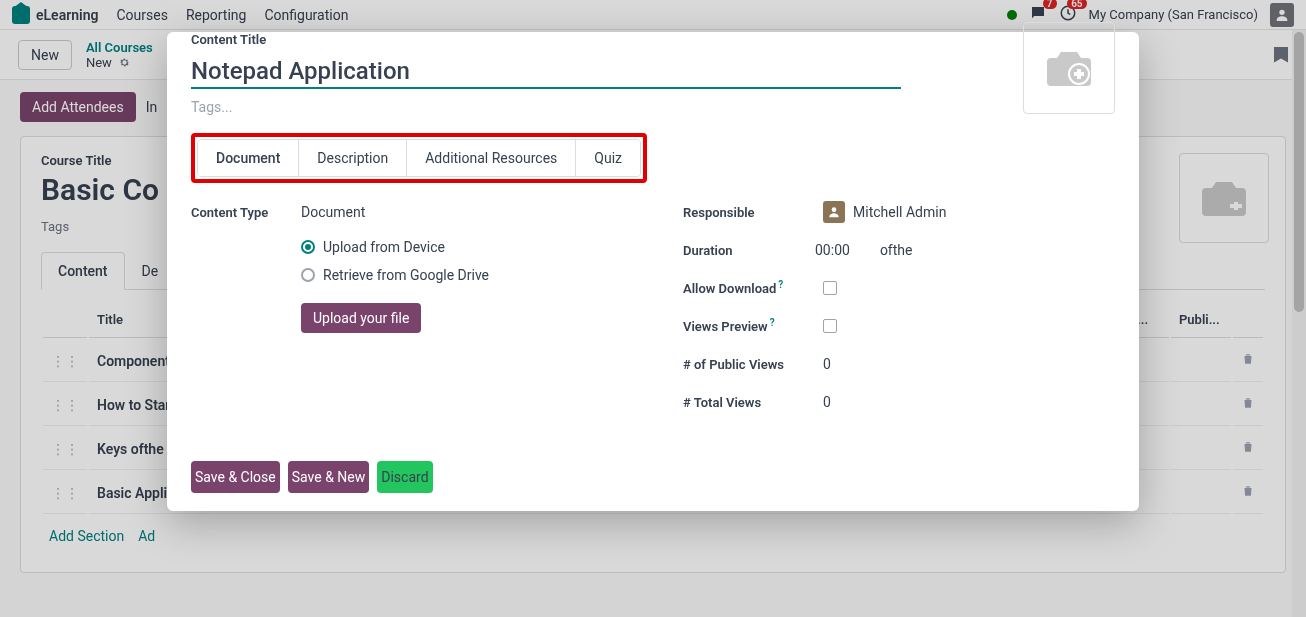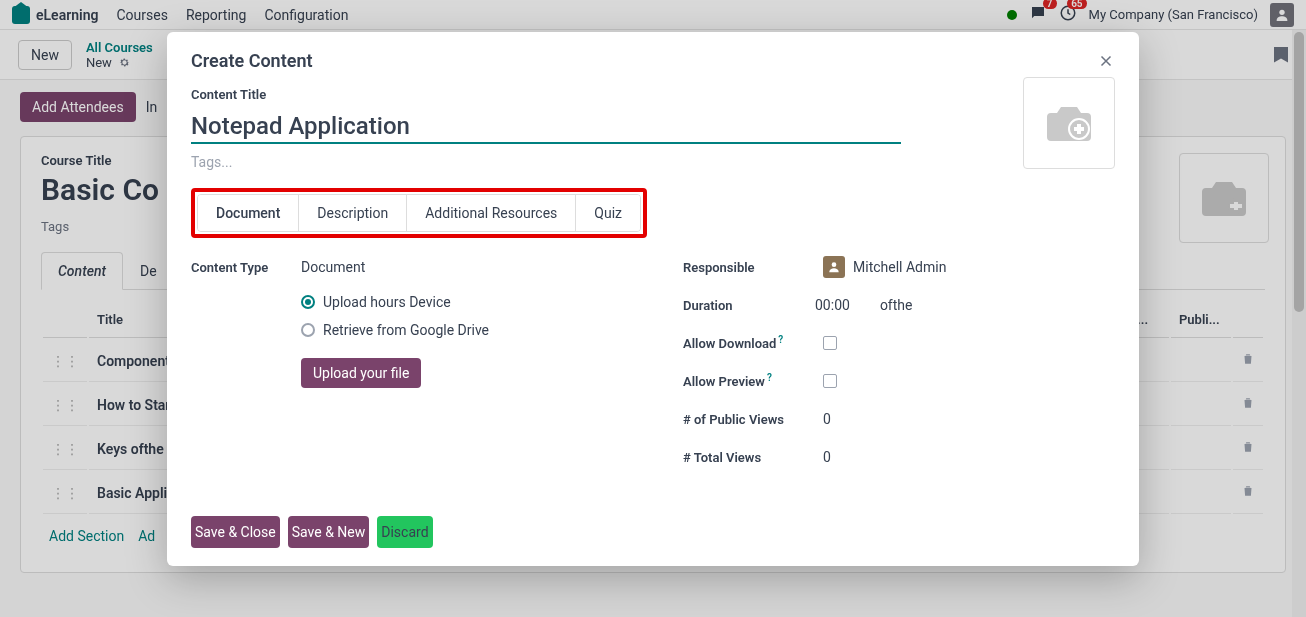--- a/index.html
+++ b/index.html
@@ -37,21 +37,21 @@
   
   .page { padding: 12px 20px; }
   .purple-btn { background: #7a436b; color: #fff; padding: 7px 12px; border: none; border-radius: 4px; font-size: 14px; cursor: pointer; }
   .actions-row { display: flex; gap: 10px; align-items: center; }
   .sheet { margin-top: 14px; background: #fff; border: 1px solid #ddd; border-radius: 4px; padding: 16px 20px; position: relative; }
   .course-label { font-size: 13px; color: #374151; font-weight: 600; margin-bottom: 4px; }
   .course-title { font-size: 30px; font-weight: 600; color: #374151; }
   .tags-label { font-size: 13px; color: #6b7280; margin-top: 12px; }
   .tabs-row { display: flex; margin-top: 18px; border-bottom: 1px solid #ddd; }
   .tab { padding: 10px 16px; font-size: 14px; color: #374151; border: 1px solid transparent; border-bottom: none; cursor: pointer; }
-  .tab.active { border-color: #ddd; border-bottom: 1px solid #fff; margin-bottom: -1px; border-radius: 4px 4px 0 0; font-weight: 500; font-style: italic; }
+  .tab.active { border-color: #ddd; border-bottom: 1px solid #fff; margin-bottom: -1px; border-radius: 4px 4px 0 0; font-weight: 500; }
   .table { width: 100%; margin-top: 10px; }
   .table th { text-align: left; padding: 10px 8px; font-weight: 600; font-size: 13px; border-bottom: 1px solid #ddd; }
   .table td { padding: 12px 8px; border-bottom: 1px solid #eee; font-size: 14px; }
   .drag-handle { color: #aaa; cursor: grab; width: 20px; }
   .row-title { font-weight: 600; }
   .trash-cell { text-align: right; width: 30px; }
   .trash-ic { width: 14px; height: 14px; fill: #9ca3af; cursor: pointer; }
   .add-links { display: flex; gap: 14px; padding: 12px 8px; }
   .add-link { color: #008080; font-size: 14px; cursor: pointer; }
   .img-placeholder { position: absolute; top: 16px; right: 16px; width: 90px; height: 90px; border: 1px solid #ddd; border-radius: 4px; display: flex; align-items: center; justify-content: center; }
@@ -226,26 +226,20 @@
   </div>
 </div>
 
 <div class="scrollbar-fake">
     <div class="scroll-thumb"></div>
   </div>
 
 <div class="backdrop"></div>
 
 <div class="modal">
-  <div class="modal-head">
-    <div class="modal-title">Create Content</div>
-    <svg class="close-x" viewBox="0 0 24 24" fill="none">
-        <path d="M6 6l12 12M18 6L6 18"></path>
-      </svg>
-  </div>
   <div class="modal-body">
     <div class="ct-label">Content Title</div>
     <input class="title-input" value="Notepad Application" style="">
     <div class="tags-ph">Tags...</div>
     <div class="modal-img-ph">
       <svg class="cam-ic" viewBox="0 0 24 20">
           <path d="M3 5h3l2-3h8l2 3h3a2 2 0 012 2v10a2 2 0 01-2 2H3a2 2 0 01-2-2V7a2 2 0 012-2z"></path>
           <circle cx="17" cy="13" r="5" fill="#c9c9c9" stroke="#fff" stroke-width="1"></circle>
           <path d="M16 10.5h2v5h-2z M14.5 12h5v2h-5z" fill="#fff"></path>
         </svg>
@@ -262,21 +256,21 @@
 
     <div class="form-grid">
       <div class="form-col">
         <div class="form-row">
           <div class="form-label">Content Type</div>
           <div class="form-val">Document</div>
         </div>
         <div style="margin-left:110px">
           <div class="radio-row">
             <span class="radio checked"></span>
-            <span>Upload hours Device</span>
+            <span>Upload from Device</span>
           </div>
           <div class="radio-row">
             <span class="radio unchecked"></span>
             <span>Retrieve from Google Drive</span>
           </div>
           <button class="purple-btn" style="margin-top:8px">Upload your file</button>
         </div>
       </div>
       <div class="form-col">
         <div class="form-row">
@@ -296,21 +290,21 @@
           <div class="form-val">
             <span>00:00</span>
             <span style="margin-left:22px">ofthe</span>
           </div>
         </div>
         <div class="form-row">
           <div class="form-label" style="width:140px"><span>Allow Download</span><span class="help-q">?</span></div>
           <span class="checkbox"></span>
         </div>
         <div class="form-row">
-          <div class="form-label" style="width:140px"><span>Allow Preview</span><span class="help-q">?</span></div>
+          <div class="form-label" style="width:140px"><span>Views Preview</span><span class="help-q">?</span></div>
           <span class="checkbox"></span>
         </div>
         <div class="form-row">
           <div class="form-label" style="width:140px"># of Public Views</div>
           <div class="form-val">0</div>
         </div>
         <div class="form-row">
           <div class="form-label" style="width:140px"># Total Views</div>
           <div class="form-val">0</div>
         </div>

